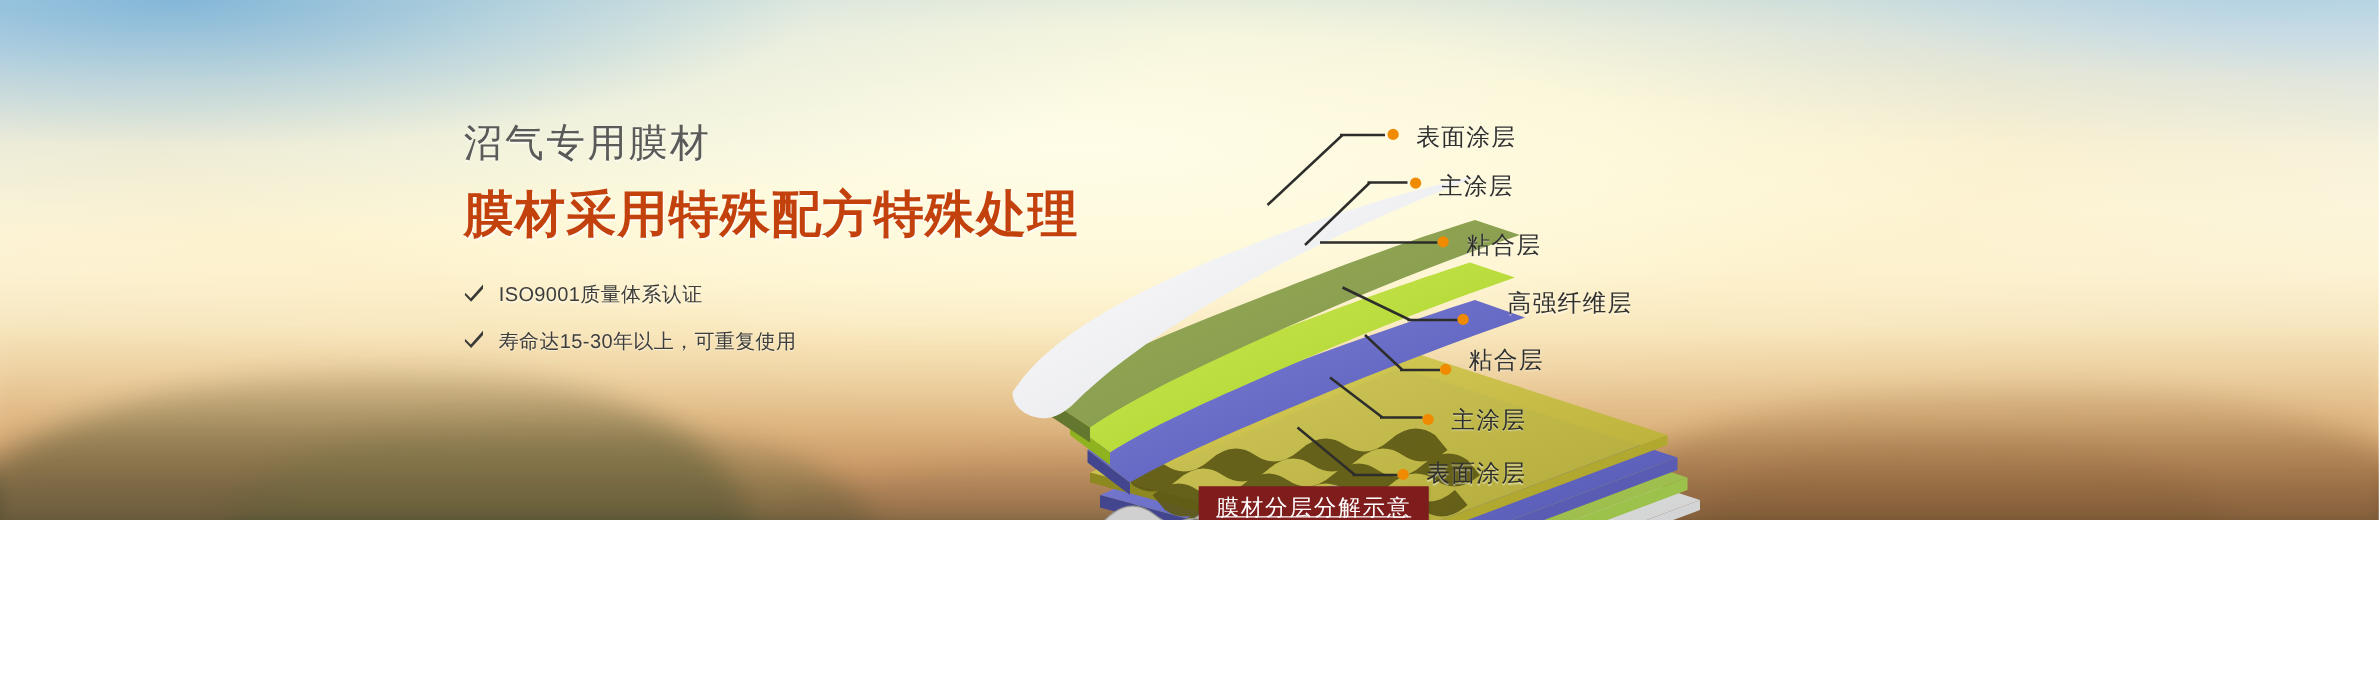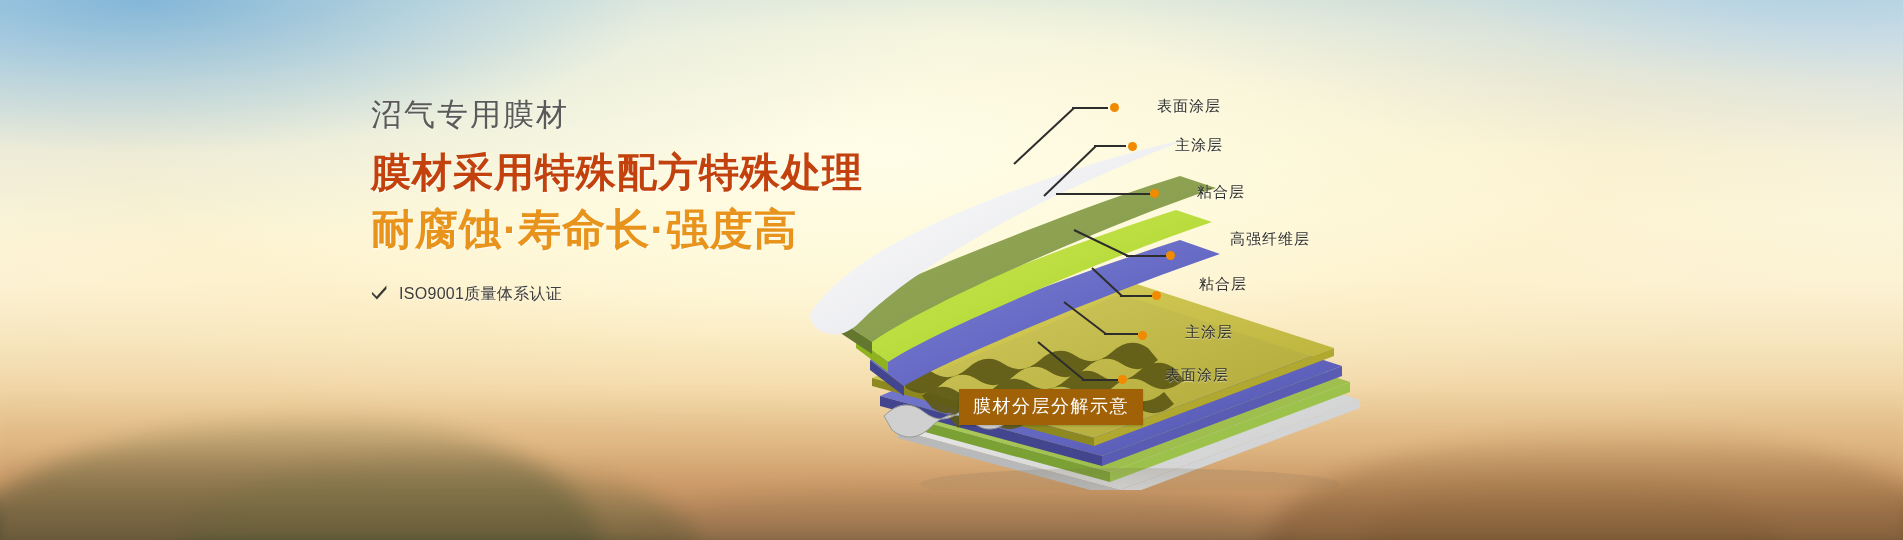--- a/index.html
+++ b/index.html
@@ -3,21 +3,21 @@
 <meta charset="utf-8">
 <title>Banner</title>
 <style>
   html,body{margin:0;padding:0;}
   body{
     width:1903px;height:540px;overflow:hidden;
     font-family:"Liberation Sans","DejaVu Sans",sans-serif;
     background:#fff;
   }
   #banner{
-    position:relative;width:1903px;height:540px;overflow:hidden;
+    position:relative;width:1903px;height:416px;overflow:hidden;
   }
 
   
   .bg-base{
     position:absolute;inset:0;
     background:
       linear-gradient(to bottom,
         #b9d9ea 0%,
         #cfe2ec 6%,
         #e6e9e0 16%,
@@ -124,39 +124,39 @@
   }
   .bullet .tick svg{display:block;}
 
   
   .diagram{position:absolute;left:660px;top:60px;width:700px;height:430px;}
   .diagram svg{display:block;}
 
   
   .label{
     position:absolute;
-    font-size:15px;color:#2f2f2d;white-space:nowrap;
+    font-size:19px;color:#2f2f2d;white-space:nowrap;
     letter-spacing:1px;
     text-shadow:0 1px 1px rgba(255,255,255,.55);
-    margin-left:24px;
   }
   .dot{
     position:absolute;width:9px;height:9px;border-radius:50%;
     background:#F08A00;
   }
   .leader{position:absolute;overflow:visible;}
   .leader line{stroke:#2d2d2b;stroke-width:2;}
 
   .badge{
     position:absolute;
-    background:#a16207;color:#ffffff;
+    background:#7f1d1d;color:#ffffff;
     font-size:18px;letter-spacing:1.5px;
     padding:5px 14px 7px 14px;
     white-space:nowrap;
     box-shadow:0 1px 2px rgba(0,0,0,.18);
+    text-decoration:underline;
   }
 </style>
 </head>
 <body>
 
 <div id="banner">
 
   <div class="bg-base"></div>
   <div class="bg-glow"></div>
   <div class="bg-sky"></div>
@@ -166,34 +166,41 @@
   <div class="hill hill-c"></div>
   <div class="hill hill-r2"></div>
   <div class="hill hill-r"></div>
   <div class="ground-haze"></div>
 
   <div class="copy">
     <div class="eyebrow">沼气专用膜材</div>
 
     <div class="headline">膜材采用特殊配方特殊处理</div>
 
-    <div class="headline-accent" style="color:#E8941C">耐腐蚀·寿命长·强度高</div>
 
     <div class="bullets">
 
       <div class="bullet">
         <span class="tick">
           <svg width="17" height="17" viewBox="0 0 17 17">
             <path d="M1.2 8.1 L5.6 12.6 L15.4 1.6 L15.4 4.9 L5.9 15.4 L0.8 10.0 Z" fill="#3a3a38"></path>
           </svg>
         </span>
         <span>ISO9001质量体系认证</span>
       </div>
 
 
+      <div class="bullet">
+        <span class="tick">
+          <svg width="17" height="17" viewBox="0 0 17 17">
+            <path d="M1.2 8.1 L5.6 12.6 L15.4 1.6 L15.4 4.9 L5.9 15.4 L0.8 10.0 Z" fill="#3a3a38"></path>
+          </svg>
+        </span>
+        <span>寿命达15-30年以上，可重复使用</span>
+      </div>
 
     </div>
   </div>
 
   <div class="diagram">
     <svg width="700" height="430" viewBox="0 0 700 430">
       <defs>
         <linearGradient id="gWhite" x1="0" y1="0" x2="1" y2="1">
           <stop offset="0%" stop-color="#ffffff"></stop>
           <stop offset="100%" stop-color="#dfe0e6"></stop>

